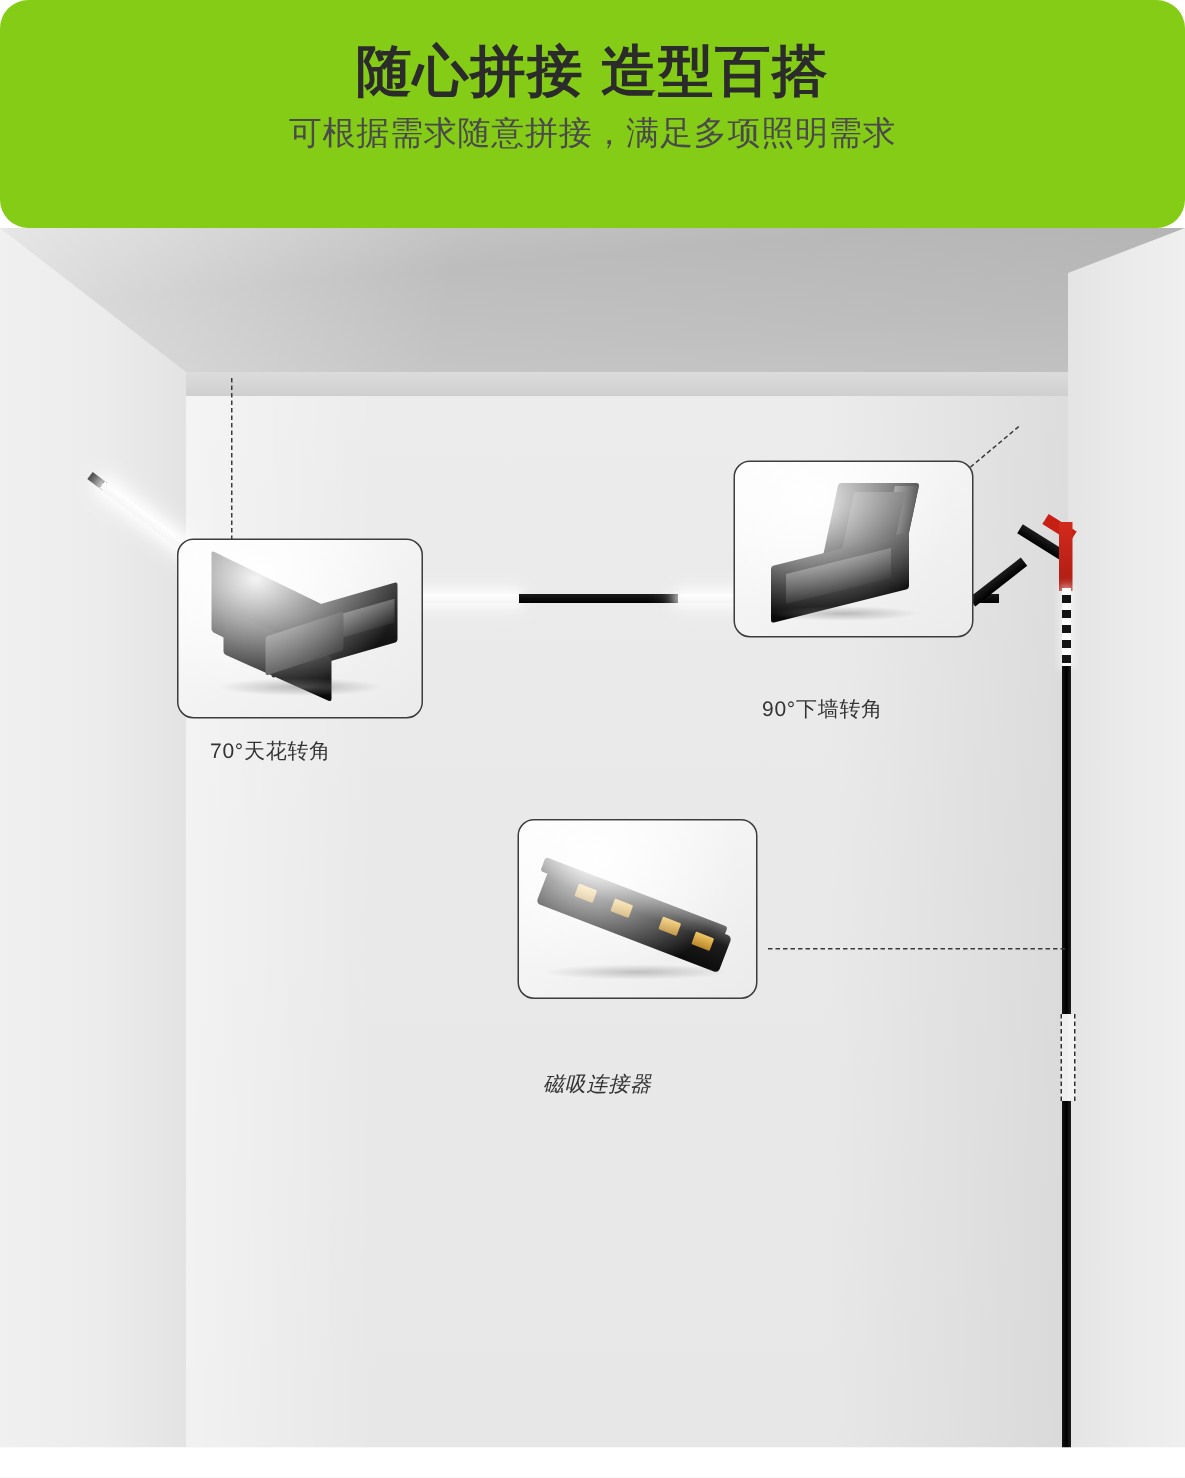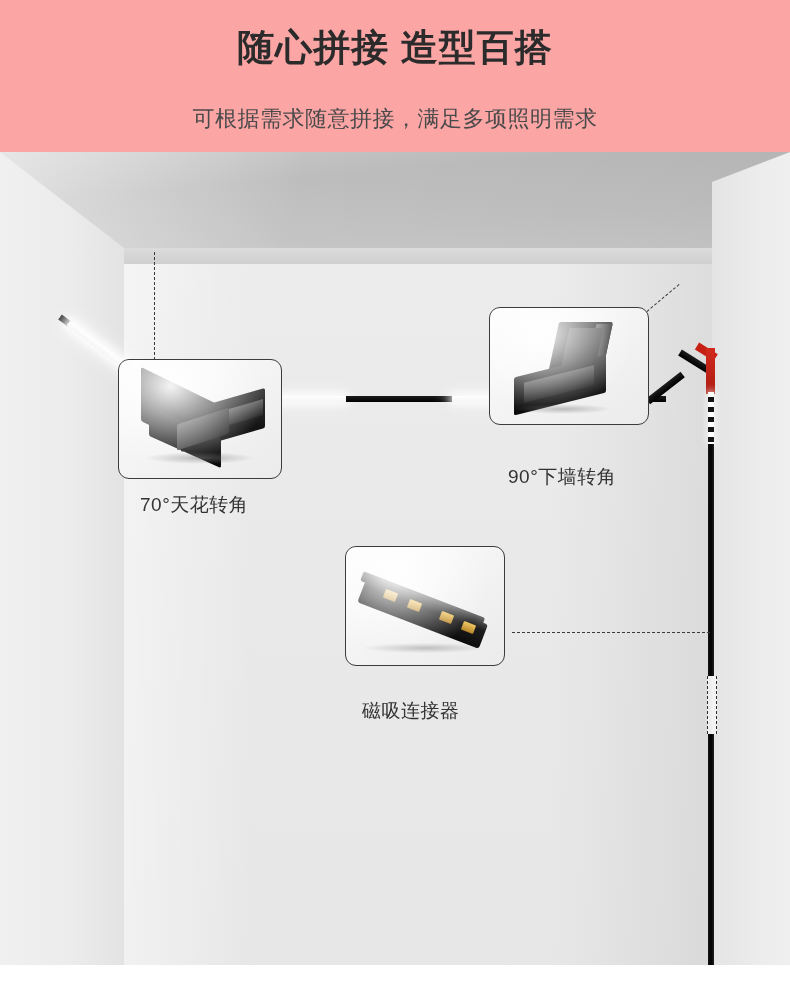--- a/index.html
+++ b/index.html
@@ -7,28 +7,28 @@
   body{
     width:790px;height:985px;
     background:#ffffff;
     font-family:"Liberation Sans","DejaVu Sans",sans-serif;
     overflow:hidden;
     position:relative;
   }
   .page{position:relative;width:790px;height:985px;overflow:hidden;background:#fff;}
 
   
-  .header{position:absolute;left:0;top:0;width:790px;height:152px;background:#fca5a5;}
+  .header{position:absolute;left:0;top:0;width:790px;height:152px;background:#84cc16;border-radius:19px;}
   .headline{
     position:absolute;left:0;top:24px;width:790px;text-align:center;
     font-size:37px;font-weight:bold;color:#2b2b2b;letter-spacing:1px;
     line-height:48px;white-space:nowrap;
   }
   .subhead{
-    position:absolute;left:0;top:104px;width:790px;text-align:center;
+    position:absolute;left:0;top:74px;width:790px;text-align:center;
     font-size:22px;font-weight:400;color:#4a4a4a;letter-spacing:.5px;
     line-height:30px;white-space:nowrap;
   }
 
   
   .scene{position:absolute;left:0;top:152px;width:790px;height:813px;overflow:hidden;background:#eaeaea;}
 
   
   .ceiling{
     position:absolute;left:0;top:0;width:790px;height:120px;
@@ -131,21 +131,21 @@
   .card{
     position:absolute;
     background:linear-gradient(145deg,#fdfdfd 0%,#f4f4f4 45%,#ebebeb 100%);
     border:1.4px solid #3c3c3c;border-radius:11px;overflow:hidden;
   }
   .card .shine{
     position:absolute;inset:0;
     background:radial-gradient(ellipse at 32% 22%,rgba(255,255,255,.95) 0%,rgba(255,255,255,0) 62%);
   }
   .card-label{
-    position:absolute;font-size:19px;color:#333;letter-spacing:.5px;white-space:nowrap;
+    position:absolute;font-size:14px;color:#333;letter-spacing:.5px;white-space:nowrap;
     font-family:"Liberation Sans","DejaVu Sans",sans-serif;
   }
 
   
   .art{position:absolute;inset:0;}
 
   
   .c1-a{position:absolute;left:22px;top:26px;width:78px;height:54px;
     background:linear-gradient(150deg,#4a4a4a,#1c1c1c 55%,#111);
     transform:skewY(26deg);border-radius:2px;}
@@ -279,18 +279,18 @@
         <div class="c3-top"></div>
         <div class="c3-bar"></div>
         <div class="pin" style="left:38px;top:44px;"></div>
         <div class="pin" style="left:62px;top:54px;"></div>
         <div class="pin" style="left:94px;top:66px;"></div>
         <div class="pin" style="left:116px;top:76px;"></div>
         <div class="c3-shadow"></div>
       </div>
       <div class="shine"></div>
     </div>
-    <div class="card-label" style="left:362px;top:546px;">磁吸连接器</div>
+    <div class="card-label" style="left:362px;top:562px;font-style:italic;">磁吸连接器</div>
 
   </div>
 
   <div class="footer"></div>
 </div>
 
 </body></html>

